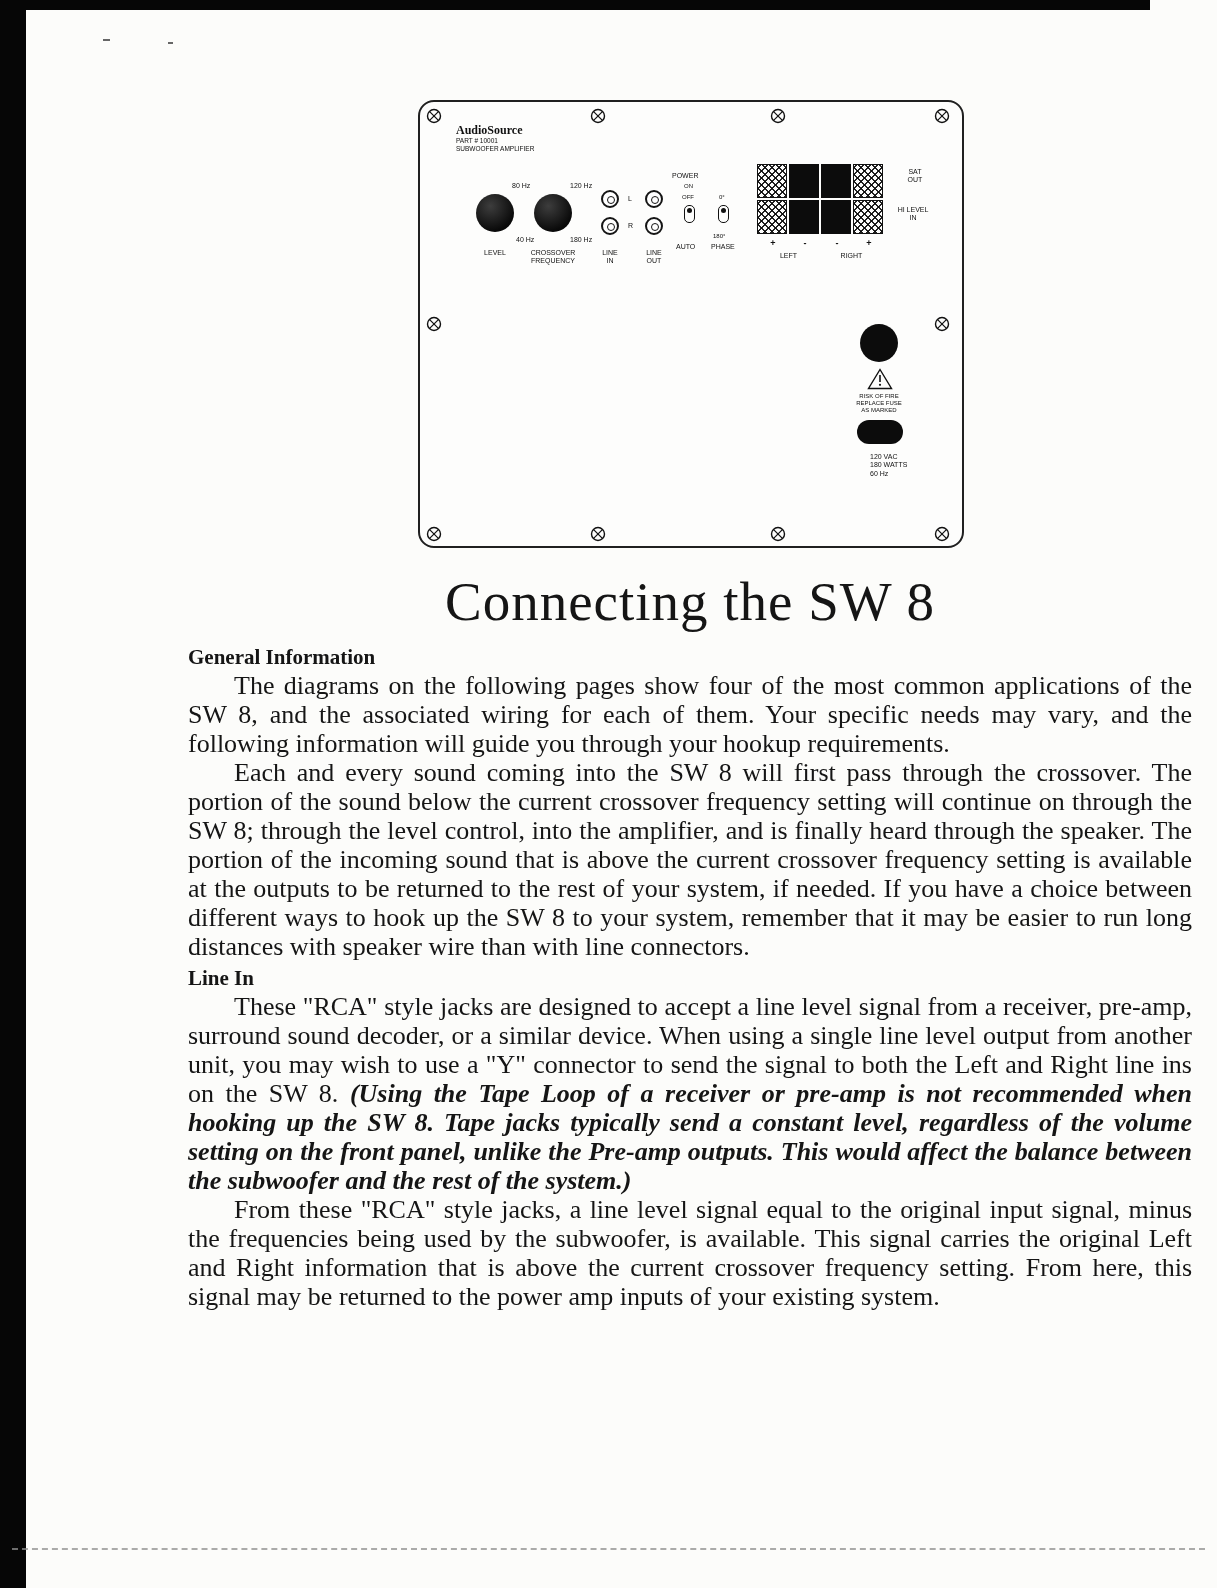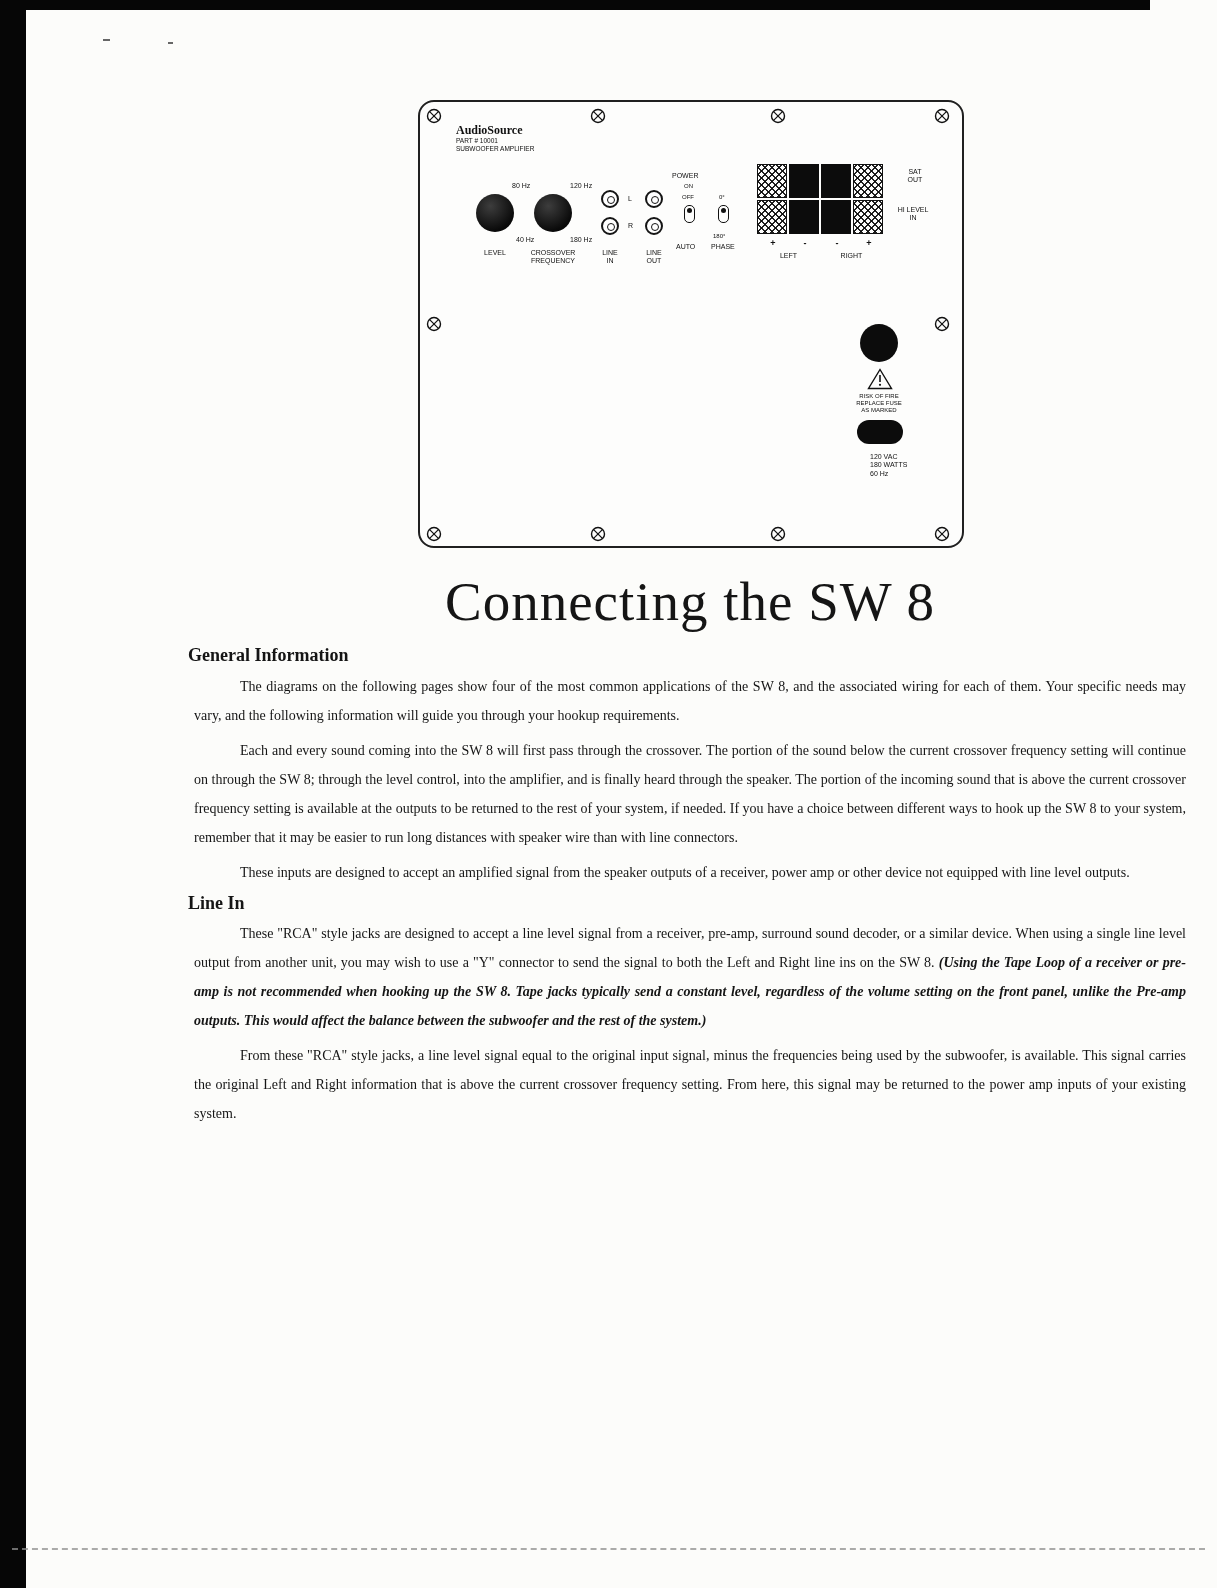--- a/index.html
+++ b/index.html
@@ -38,22 +38,22 @@
       repeating-linear-gradient(-45deg, rgba(10,10,10,.9) 0 1.5px, transparent 1.5px 5px); }
   .term-solid { background: #0c0c0c; }
   .fuse { position: absolute; width: 38px; height: 38px; border-radius: 50%; background: #0c0c0c; }
   .receptacle { position: absolute; width: 46px; height: 24px; background: #0c0c0c; border-radius: 12px; }
   .polarity-row { position: absolute; display: flex; }
   .polarity-row span { display: inline-block; width: 32px; text-align: center; font-size: 9px; font-weight: 700; }
 
   
   .content { position: absolute; left: 188px; top: 570px; width: 1004px; }
   .title { font-size: 55px; font-weight: 400; text-align: center; margin: 0 0 12px 0; letter-spacing: 1px; }
-  .content h2 { font-size: 18px; font-weight: 700; margin: 5px 0 2px 0; line-height: 1.15; }
-  .content p { font-size: 14px; line-height: 29px; margin: 6px; text-align: justify; text-indent: 46px; }
+  .content h2 { font-size: 21px; font-weight: 700; margin: 5px 0 2px 0; line-height: 1.15; }
+  .content p { font-size: 26px; line-height: 29px; margin: 0; text-align: justify; text-indent: 46px; }
   .italic { font-style: italic; font-weight: bold; }
   .bottom-rule { position: absolute; left: 12px; top: 1548px; width: 1193px; border-top: 2px dashed #8f8f8f; opacity: .75; }
 </style>
 </head>
 <body>
 
 <div class="edge-left"></div>
 <div class="edge-top"></div>
 <div class="artifact" style="left:103px;top:39px;width:7px;height:2px"></div>
 <div class="artifact" style="left:168px;top:42px;width:5px;height:2px"></div>
@@ -204,21 +204,20 @@
 <div class="content">
   <h1 class="title">Connecting the SW 8</h1>
 
   <section>
     <h2>General Information</h2>
     <p>The diagrams on the following pages show four of the most common applications of the SW 8, and the associated wiring for each of them.  Your specific needs may vary, and the following information will guide you through your hookup requirements.</p>
     <p>Each and every sound coming into the SW 8 will first pass through the crossover.  The portion of the sound below the current crossover frequency setting will continue on through the SW 8; through the level control, into the amplifier, and is finally heard through the speaker.  The portion of the incoming sound that is above the current crossover frequency setting is available at the outputs to be returned to the rest of your system, if needed.  If you have a choice between different ways to hook up the SW 8 to your system, remember that it may be easier to run long distances with speaker wire than with line connectors.</p>
   </section>
 
   <section>
-    <p>These inputs are designed to accept an amplified signal from the speaker outputs of a receiver, power amp or other device not equipped with line level outputs.</p>
   </section>
 
   <section>
   </section>
 
   <section>
     <h2>Line In</h2>
     <p><span>These "RCA" style jacks are designed to accept a line level signal from a receiver, pre-amp, surround sound decoder, or a similar device.  When using a single line level output from another unit, you may wish to use a "Y" connector to send the signal to both the Left and Right line ins on the SW 8.  </span><span class="italic">(Using the Tape Loop of a receiver or pre-amp is not recommended when hooking up the SW 8.  Tape jacks typically send a constant level, regardless of the volume setting on the front panel, unlike the Pre-amp outputs. This would affect the balance between the subwoofer and the rest of the system.)</span></p>
   </section>
 

